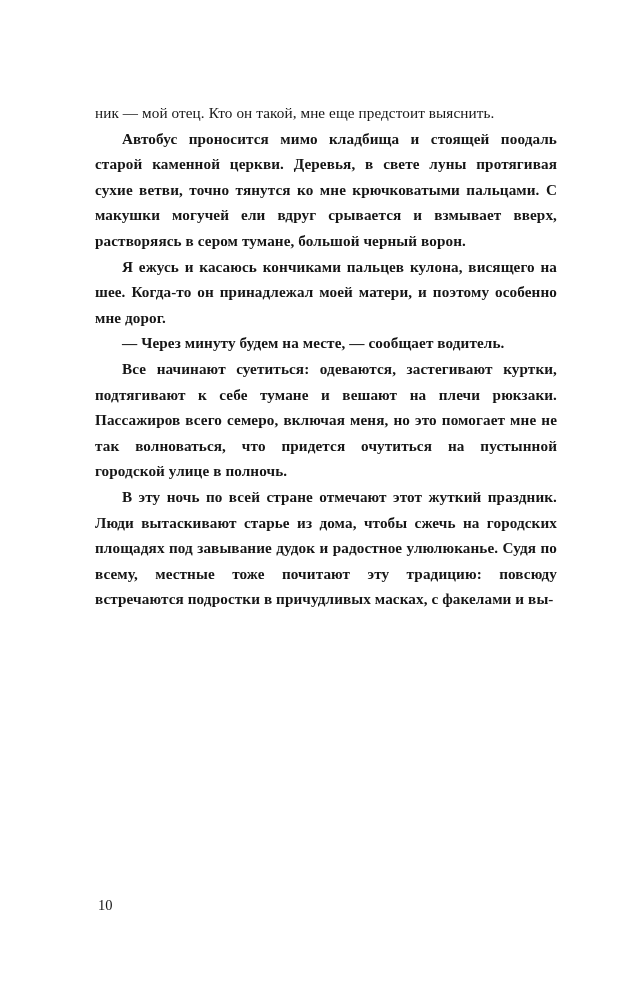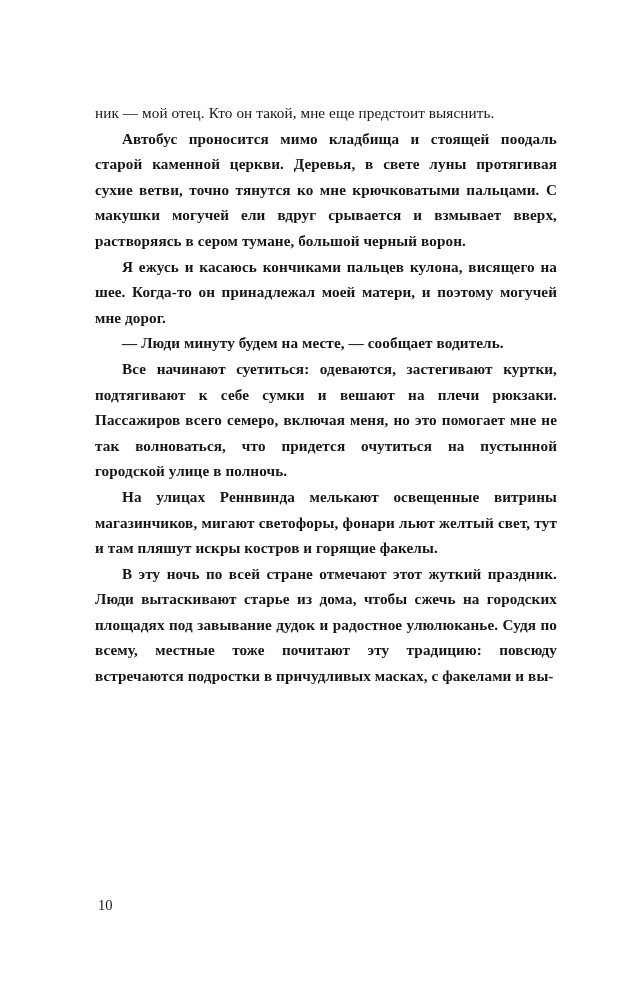--- a/index.html
+++ b/index.html
@@ -47,22 +47,21 @@
   }
 </style>
 </head>
 <body>
 
 <div class="page">
 
   <div class="text-block">
     <p class="para">ник — мой отец. Кто он такой, мне еще предстоит выяснить.</p>
     <p class="para indent">Автобус проносится мимо кладбища и стоящей поодаль старой каменной церкви. Деревья, в свете луны протягивая сухие ветви, точно тянутся ко мне крючковатыми пальцами. С макушки могучей ели вдруг срывается и взмывает вверх, растворяясь в сером тумане, большой черный ворон.</p>
-    <p class="para indent">Я ежусь и касаюсь кончиками пальцев кулона, висящего на шее. Когда-то он принадлежал моей матери, и поэтому могучей мне дорог.</p>
-    <p class="para indent">— Люди минуту будем на месте, — сообщает водитель.</p>
-    <p class="para indent">Все начинают суетиться: одеваются, застегивают куртки, подтягивают к себе сумки и вешают на плечи рюкзаки. Пассажиров всего семеро, включая меня, но это помогает мне не так волноваться, что придется очутиться на пустынной городской улице в полночь.</p>
-    <p class="para indent">На улицах Реннвинда мелькают освещенные витрины магазинчиков, мигают светофоры, фонари льют желтый свет, тут и там пляшут искры костров и горящие факелы.</p>
+    <p class="para indent">Я ежусь и касаюсь кончиками пальцев кулона, висящего на шее. Когда-то он принадлежал моей матери, и поэтому особенно мне дорог.</p>
+    <p class="para indent">— Через минуту будем на месте, — сообщает водитель.</p>
+    <p class="para indent">Все начинают суетиться: одеваются, застегивают куртки, подтягивают к себе тумане и вешают на плечи рюкзаки. Пассажиров всего семеро, включая меня, но это помогает мне не так волноваться, что придется очутиться на пустынной городской улице в полночь.</p>
     <p class="para indent">В эту ночь по всей стране отмечают этот жуткий праздник. Люди вытаскивают старье из дома, чтобы сжечь на городских площадях под завывание дудок и радостное улюлюканье. Судя по всему, местные тоже почитают эту традицию: повсюду встречаются подростки в причудливых масках, с факелами и вы-</p>
   </div>
 
   <div class="page-number">10</div>
 
 </div>
 
 </body></html>

